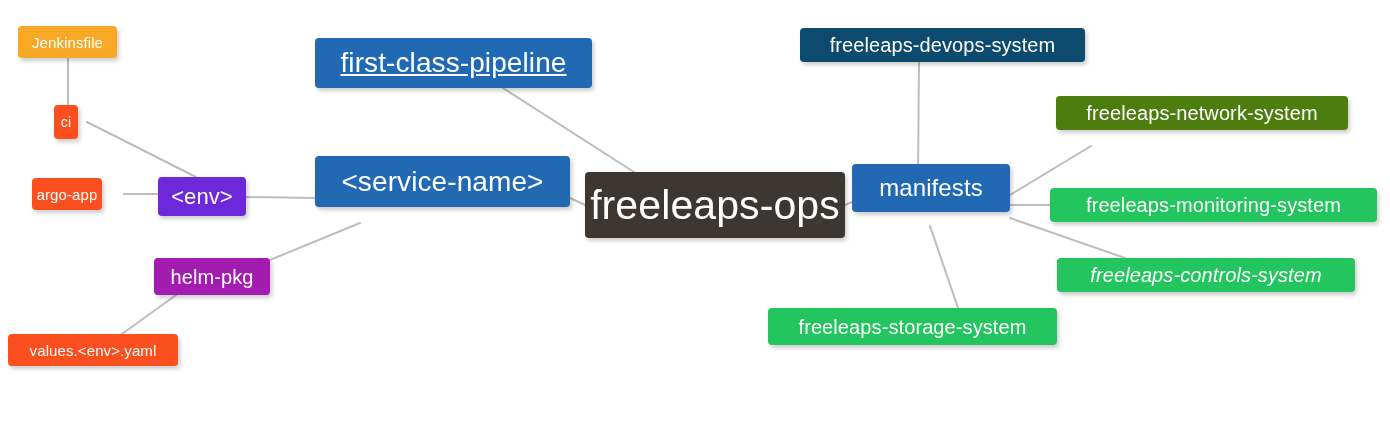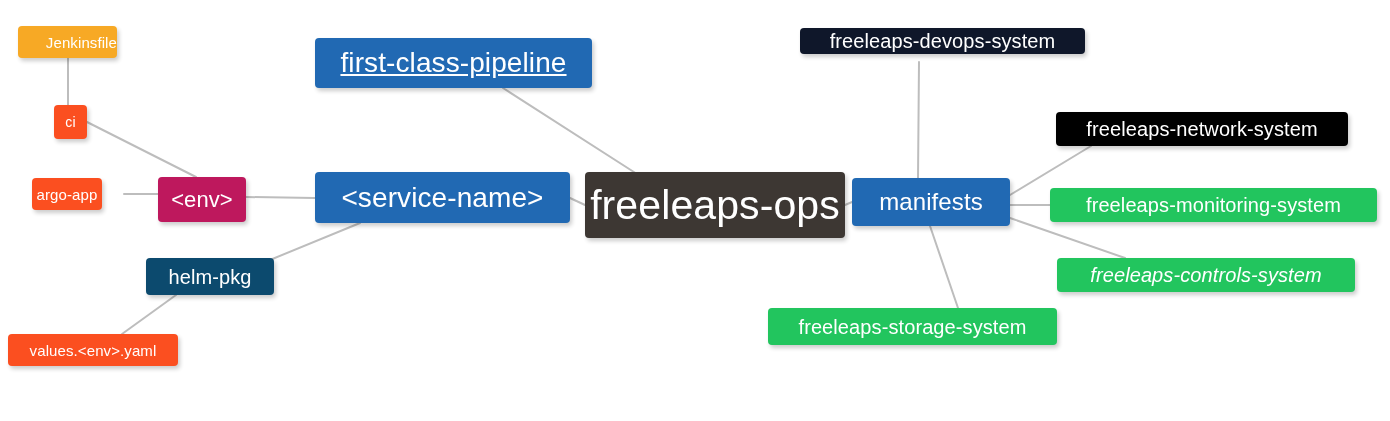--- a/index.html
+++ b/index.html
@@ -67,51 +67,51 @@
       <line x1="918" y1="178" x2="919" y2="62" stroke="#bdbdbd" stroke-width="2" stroke-linecap="round"></line>
       <line x1="1010" y1="195" x2="1091" y2="146" stroke="#bdbdbd" stroke-width="2" stroke-linecap="round"></line>
       <line x1="1010" y1="205" x2="1050" y2="205" stroke="#bdbdbd" stroke-width="2" stroke-linecap="round"></line>
       <line x1="1010" y1="218" x2="1125" y2="258" stroke="#bdbdbd" stroke-width="2" stroke-linecap="round"></line>
       <line x1="930" y1="226" x2="958" y2="308" stroke="#bdbdbd" stroke-width="2" stroke-linecap="round"></line>
     </svg>
   <div id="node-layer">
       <div class="node tier-root" style="left: 585px; top: 172px; width: 260px; height: 66px; background: rgb(61, 55, 51);">
         <span class="node-label">freeleaps-ops</span>
       </div>
-      <div class="node tier-major" style="left: 315px; top: 172px; width: 255px; height: 51px; background: rgb(33, 105, 179);">
+      <div class="node tier-major" style="left: 315px; top: 156px; width: 255px; height: 51px; background: rgb(33, 105, 179);">
         <span class="node-label">&lt;service-name&gt;</span>
       </div>
       <div class="node tier-major" style="left: 315px; top: 38px; width: 277px; height: 50px; background: rgb(33, 105, 179); text-decoration: underline;">
         <span class="node-label">first-class-pipeline</span>
       </div>
-      <div class="node tier-mid" style="left: 852px; top: 178px; width: 158px; height: 48px; background: rgb(33, 105, 179);">
+      <div class="node tier-mid" style="left: 852px; top: 164px; width: 158px; height: 48px; background: rgb(33, 105, 179);">
         <span class="node-label">manifests</span>
       </div>
-      <div class="node tier-sub" style="left: 158px; top: 177px; width: 88px; height: 45px; background: #be185d;">
+      <div class="node tier-sub" style="left: 158px; top: 177px; width: 88px; height: 39px; background: #6d28d9;">
         <span class="node-label">&lt;env&gt;</span>
       </div>
-      <div class="node tier-leaf" style="left: 146px; top: 258px; width: 128px; height: 37px; background: #0c4a6e;">
+      <div class="node tier-leaf" style="left: 154px; top: 258px; width: 116px; height: 37px; background: #a21caf;">
         <span class="node-label">helm-pkg</span>
       </div>
-      <div class="node tier-small" style="left: 18px; top: 26px; width: 99px; height: 32px; background: rgb(247, 169, 37); justify-content: flex-end;">
+      <div class="node tier-small" style="left: 18px; top: 26px; width: 99px; height: 32px; background: rgb(247, 169, 37);">
         <span class="node-label">Jenkinsfile</span>
       </div>
-      <div class="node tier-tiny" style="left: 54px; top: 105px; width: 33px; height: 34px; background: rgb(251, 79, 32);">
+      <div class="node tier-tiny" style="left: 54px; top: 105px; width: 24px; height: 34px; background: rgb(251, 79, 32);">
         <span class="node-label">ci</span>
       </div>
       <div class="node tier-small" style="left: 32px; top: 178px; width: 70px; height: 32px; background: rgb(251, 79, 32);">
         <span class="node-label">argo-app</span>
       </div>
       <div class="node tier-small" style="left: 8px; top: 334px; width: 170px; height: 32px; background: rgb(251, 79, 32);">
         <span class="node-label">values.&lt;env&gt;.yaml</span>
       </div>
-      <div class="node tier-leaf" style="left: 800px; top: 28px; width: 285px; height: 26px; background: #0f172a;">
+      <div class="node tier-leaf" style="left: 800px; top: 28px; width: 285px; height: 34px; background: #0c4a6e;">
         <span class="node-label">freeleaps-devops-system</span>
       </div>
-      <div class="node tier-leaf" style="left: 1056px; top: 112px; width: 292px; height: 34px; background: #000000;">
+      <div class="node tier-leaf" style="left: 1056px; top: 96px; width: 292px; height: 34px; background: #4d7c0f;">
         <span class="node-label">freeleaps-network-system</span>
       </div>
       <div class="node tier-leaf" style="left: 1050px; top: 188px; width: 327px; height: 34px; background: rgb(34, 197, 94);">
         <span class="node-label">freeleaps-monitoring-system</span>
       </div>
       <div class="node tier-leaf" style="left: 1057px; top: 258px; width: 298px; height: 34px; background: rgb(34, 197, 94); font-style: italic;">
         <span class="node-label">freeleaps-controls-system</span>
       </div>
       <div class="node tier-leaf" style="left: 768px; top: 308px; width: 289px; height: 37px; background: rgb(34, 197, 94);">
         <span class="node-label">freeleaps-storage-system</span>

